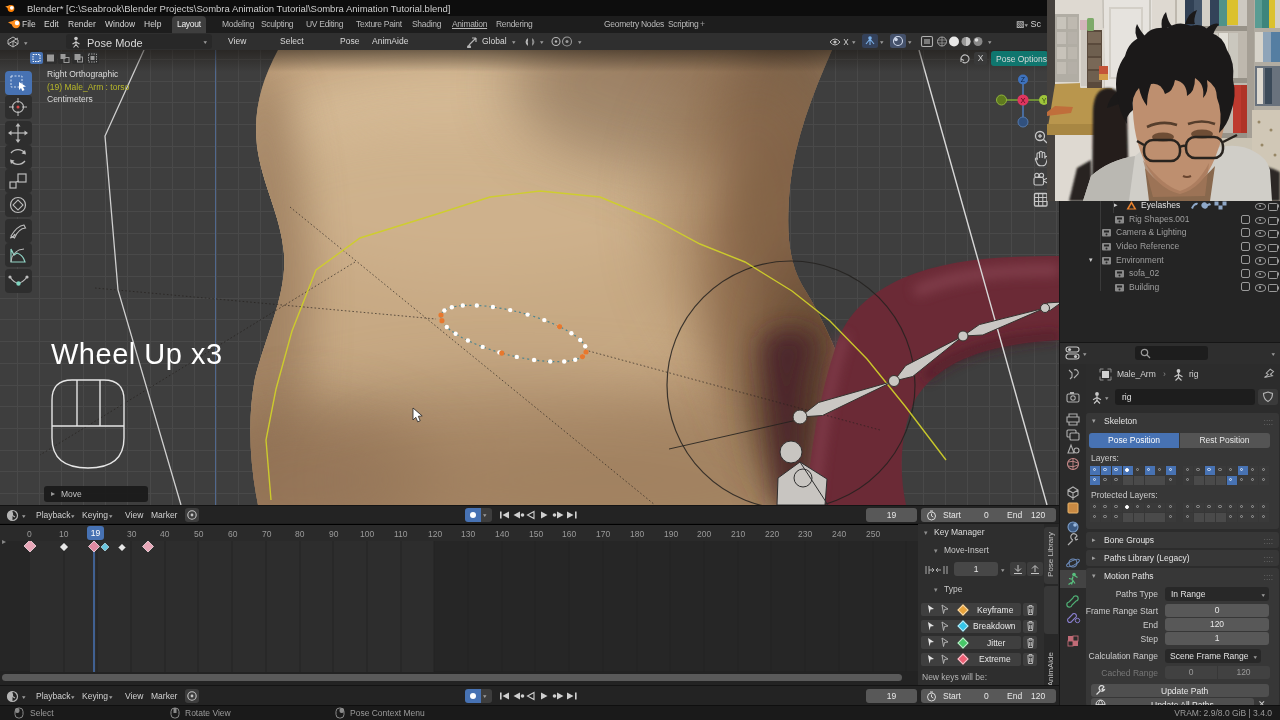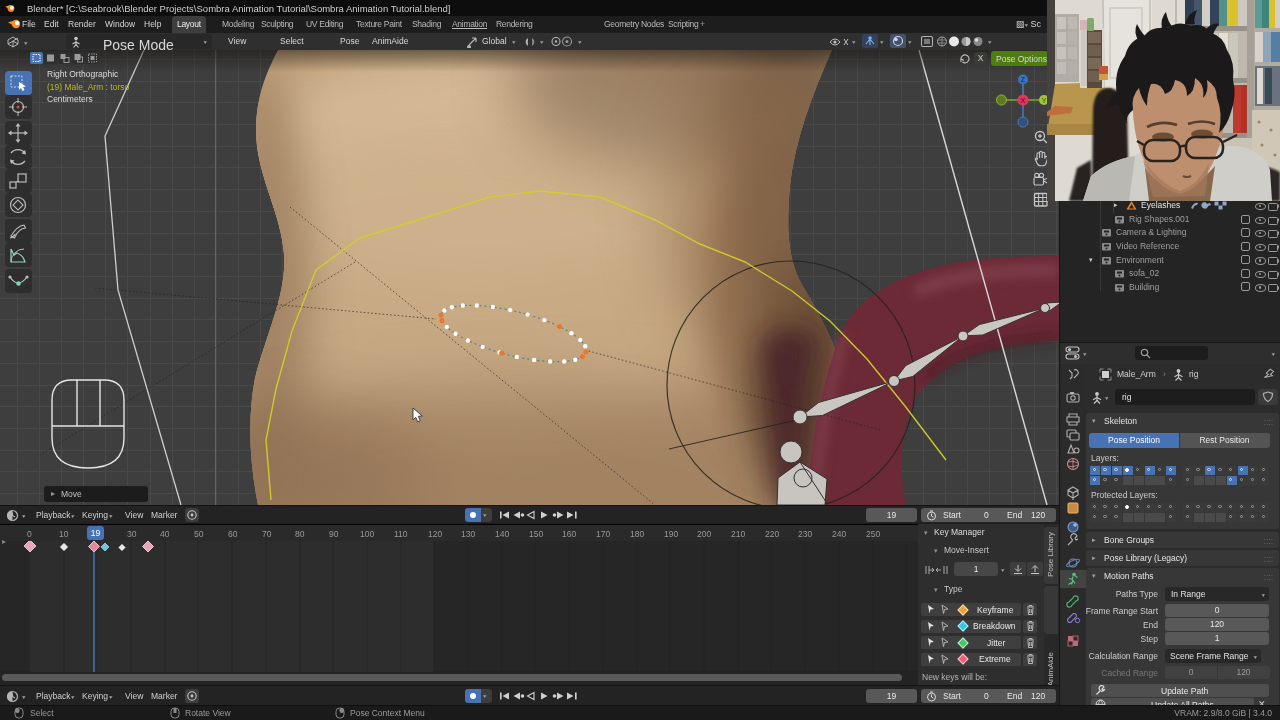--- a/index.html
+++ b/index.html
@@ -106,21 +106,21 @@
   <span class="abs" style="left:6px;top:2px;"><svg width="20" height="13">
         <path d="M2,9 l5,-3 l5,3 l-5,3 Z M2,9 l0,-4 l5,-3 l5,3 l0,4 M7,6 l0,6 M7,6 l5,-3" fill="none" stroke="#b5b5b5" stroke-width="1"></path>
         <path d="M15,6 l3,0 M16.5,4.5 l0,3" stroke="#b5b5b5" stroke-width="0"></path>
       </svg></span>
   <span class="caret abs" style="left:24px;top:6px;">▾</span>
   <div class="abs" style="left:66px;top:1px;width:146px;height:15px;background:#282828;border-radius:3px;">
     <svg class="abs" width="12" height="12" style="left:4px;top:1.5px;">
         <circle cx="6" cy="2.5" r="1.8" fill="#c9c9c9"></circle>
         <path d="M6,4.5 l0,4 M6,6 l-3.5,2 M6,6 l3.5,2 M6,8.5 l-2.5,3 M6,8.5 l2.5,3" stroke="#c9c9c9" stroke-width="1.1" fill="none"></path>
       </svg>
-    <span class="abs" style="left:21px;top:2.5px;font-size:14px;margin-left:16px;">Pose Mode</span>
+    <span class="abs" style="left:21px;top:2.5px;font-size:11px;">Pose Mode</span>
     <span class="caret abs" style="right:5px;top:4px;">▾</span>
   </div>
   <span class="abs" style="left:228px;top:3px;font-size:8.5px;">View</span>
   <span class="abs" style="left:280px;top:3px;font-size:8.5px;">Select</span>
   <span class="abs" style="left:340px;top:3px;font-size:8.5px;">Pose</span>
   <span class="abs" style="left:372px;top:3px;font-size:8.5px;">AnimAide</span>
   <span class="abs" style="left:466px;top:2px;"><svg width="14" height="13">
         <path d="M3,10 l7,-7 M10,3 l0,4 M10,3 l-4,0" stroke="#b5b5b5" stroke-width="1.2" fill="none"></path>
         <path d="M3,10 a2,2 0 1 0 0.1,0" fill="#b5b5b5"></path>
       </svg></span>
@@ -368,40 +368,41 @@
             <path d="M6,19 a13,13 0 0 1 13,-13" fill="none" stroke="#bdbdbd" stroke-width="1"></path>
           </svg></div>
       <div class="abs tb" style="top:198px;"><svg width="27" height="24">
             <path d="M5,8 q8,12 17,0" fill="none" stroke="#bdbdbd" stroke-width="1.2"></path>
             <circle cx="13.5" cy="14.5" r="2.2" fill="#7fd4c0"></circle>
             <circle cx="5" cy="8" r="1.6" fill="#bdbdbd"></circle>
             <circle cx="22" cy="8" r="1.6" fill="#bdbdbd"></circle>
           </svg></div>
     </div>
 
+    <div class="abs txt" style="left:51px;top:288px;font-size:29px;color:#ffffff;letter-spacing:0.5px;">Wheel Up x3</div>
 
     <div class="abs" style="left:50px;top:328px;">
       <svg width="76" height="92" viewBox="0 0 76 92">
         <path d="M2,22 Q2,2 22,2 H54 Q74,2 74,22 V60 Q74,90 38,90 Q2,90 2,60 Z" fill="none" stroke="#e6e6e6" stroke-width="1.4"></path>
         <line x1="2" y1="48" x2="74" y2="48" stroke="#e6e6e6" stroke-width="1.4"></line>
         <line x1="27" y1="2" x2="27" y2="48" stroke="#e6e6e6" stroke-width="1.4"></line>
         <line x1="50" y1="2" x2="50" y2="48" stroke="#e6e6e6" stroke-width="1.4"></line>
       </svg>
     </div>
 
     <div class="abs" style="left:44px;top:436px;width:104px;height:16px;background:rgba(24,24,24,0.9);border-radius:3px;color:#c2c2c2;">
       <span class="abs" style="left:7px;top:3px;font-size:8px;color:#9a9a9a;">▸</span>
         <span class="abs" style="left:17px;top:3px;">Move</span>
     </div>
 
     <div class="abs" style="left:959px;top:3px;width:12px;height:12px;"><svg width="12" height="12">
           <path d="M2,6 a4,4 0 1 1 1.5,3 M2,9 l0,-3 l3,1.5" fill="none" stroke="#c0c0c0" stroke-width="1.1"></path>
         </svg></div>
     <div class="abs" style="left:974px;top:2px;width:13px;height:13px;background:#393939;border-radius:2.5px;color:#cfcfcf;text-align:center;line-height:13px;font-size:8.5px;">X</div>
-    <div class="abs" style="left:991px;top:1px;width:57px;height:15px;background:#4d7c0f;border-radius:3px;color:#d8d8d8;">
+    <div class="abs" style="left:991px;top:1px;width:57px;height:15px;background:#0f766e;border-radius:3px;color:#d8d8d8;">
         <span class="abs" style="left:5px;top:3px;">Pose Options</span>
       </div>
 
     <div class="abs" style="left:993px;top:22px;">
       <svg width="62" height="62" viewBox="0 0 62 62">
         <line x1="8" y1="28" x2="52" y2="28" stroke="#7ea834" stroke-width="1.6"></line>
         <line x1="30" y1="7" x2="30" y2="50" stroke="#4d79b8" stroke-width="1.6"></line>
         <circle cx="30" cy="7.5" r="5" fill="#3e72bd"></circle>
           <text x="30" y="10.2" font-size="7" fill="#0e2547" text-anchor="middle" font-family="Liberation Sans">Z</text>
         <circle cx="51" cy="28" r="5" fill="#9ec43b"></circle>
@@ -760,21 +761,21 @@
       </div>
   </div>
 
   <div class="abs" style="left:26px;top:189px;width:193px;height:16px;background:#373737;border-radius:3px;">
     <span class="abs" style="left:6px;top:4px;color:#9f9f9f;font-size:7px;">▸</span>
     <span class="abs txt" style="left:18px;top:3px;color:#e4e4e4;">Bone Groups</span>
     <span class="abs" style="right:6px;top:4px;color:#666;">::::</span>
   </div>
   <div class="abs" style="left:26px;top:207px;width:193px;height:16px;background:#373737;border-radius:3px;">
     <span class="abs" style="left:6px;top:4px;color:#9f9f9f;font-size:7px;">▸</span>
-    <span class="abs txt" style="left:18px;top:3px;color:#e4e4e4;">Pose Library (Legacy)</span>
+    <span class="abs txt" style="left:18px;top:3px;color:#e4e4e4;">Paths Library (Legacy)</span>
     <span class="abs" style="right:6px;top:4px;color:#666;">::::</span>
   </div>
 
   <div class="abs" style="left:26px;top:225px;width:193px;height:138px;background:#373737;border-radius:3px;">
     <span class="abs" style="left:6px;top:4px;color:#9f9f9f;font-size:7px;">▾</span>
     <span class="abs txt" style="left:18px;top:3px;color:#e4e4e4;">Motion Paths</span>
     <span class="abs" style="right:6px;top:4px;color:#666;">::::</span>
     <span class="abs txt" style="right:121px;top:21px;color:#cdcdcd;">Paths Type</span>
     <div class="abs" style="left:79px;top:19px;width:104px;height:14px;background:#282828;border-radius:3px;color:#e2e2e2;">
         <span class="abs" style="left:6px;top:2px;">In Range</span>

